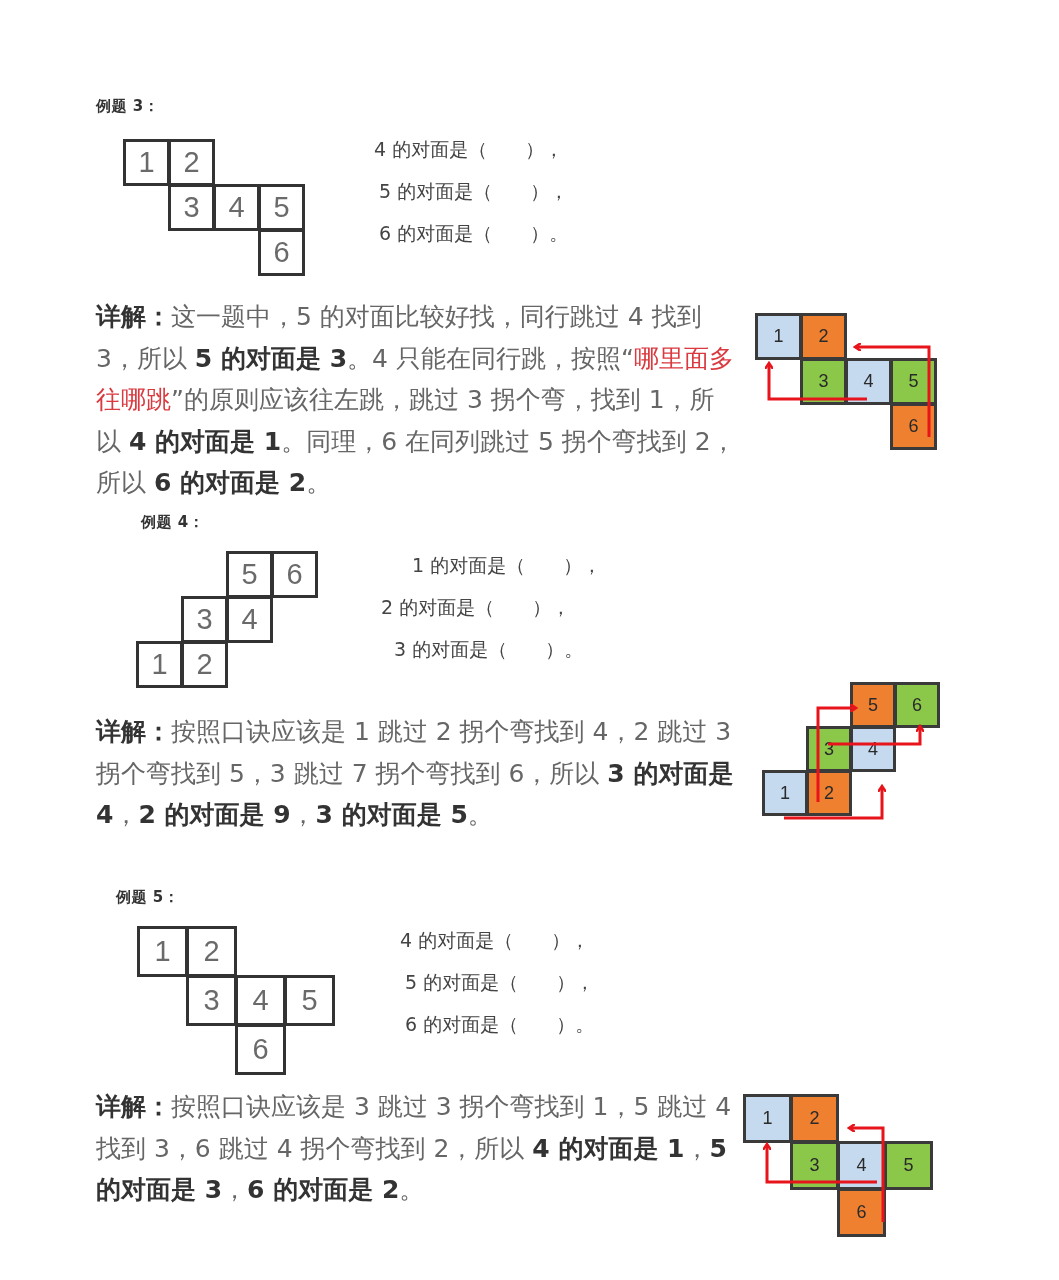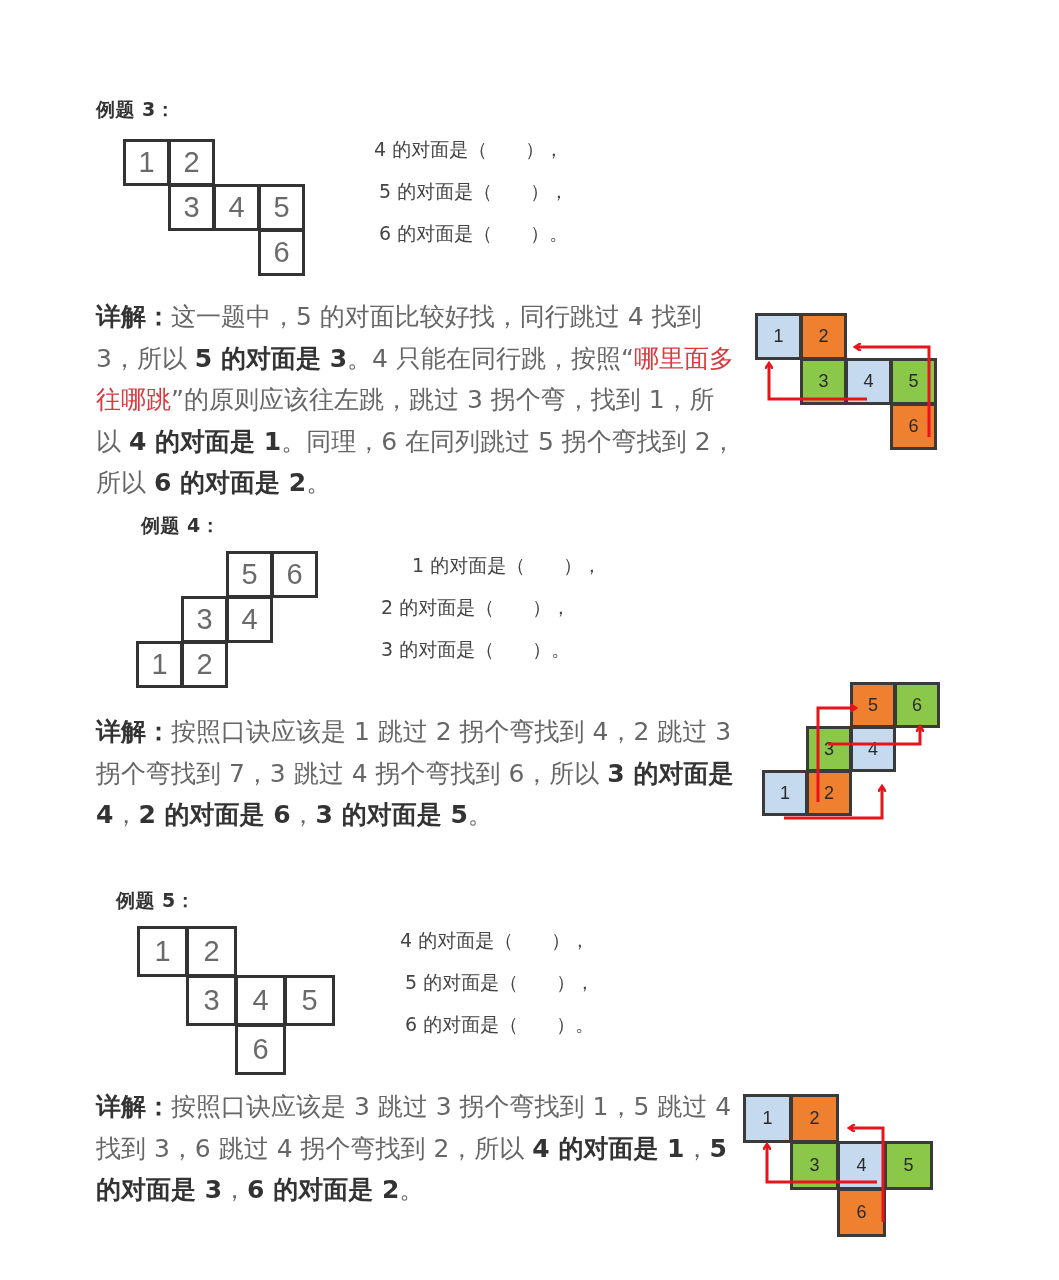--- a/index.html
+++ b/index.html
@@ -1,19 +1,19 @@
 <!DOCTYPE html>
 <html><head>
 <meta charset="utf-8">
 <style>
   html, body { margin:0; padding:0; background:#ffffff; }
   body { width:1059px; height:1280px; position:relative; overflow:hidden;
          font-family:"DejaVu Sans","Liberation Sans",sans-serif; color:#555; }
   .abs { position:absolute; }
-  .heading { font-size:19px; font-weight:bold; color:#333; letter-spacing:0.5px; }
+  .heading { font-size:15px; font-weight:bold; color:#333; letter-spacing:0.5px; }
   .q { font-size:19px; color:#444; white-space:pre;text-align:center; }
   .para { font-size:25px; line-height:41.5px; color:#666; }
   .para b { color:#333; font-weight:bold; }
   .para .red { color:#d9393f; }
   .net-cell { position:absolute; box-sizing:border-box; border:3.5px solid #333; background:#fff;
               display:flex; align-items:center; justify-content:center;
               font-family:"Liberation Sans",sans-serif; font-size:29px; color:#6a6a6a; }
   .cnet-cell { position:absolute; box-sizing:border-box; border:3.5px solid #3a3a3a;
                display:flex; align-items:center; justify-content:center;
                font-family:"Liberation Sans",sans-serif; font-size:18px; color:#2a2a2a; }
@@ -60,23 +60,23 @@
     <div class="net-cell" style="left: 90px; top: 0px; width: 47px; height: 47px;">5</div>
     <div class="net-cell" style="left: 135px; top: 0px; width: 47px; height: 47px;">6</div>
     <div class="net-cell" style="left: 45px; top: 45px; width: 47px; height: 47px;">3</div>
     <div class="net-cell" style="left: 90px; top: 45px; width: 47px; height: 47px;">4</div>
     <div class="net-cell" style="left: 0px; top: 90px; width: 47px; height: 47px;">1</div>
     <div class="net-cell" style="left: 45px; top: 90px; width: 47px; height: 47px;">2</div>
   </div>
 <div class="abs" style="left:376px;top:553px;">
   <div class="q" style="position:absolute;left:0;top:0;margin-left:36px;">1 的对面是（　　），</div>
   <div class="q" style="position:absolute;left:5px;top:42px;">2 的对面是（　　），</div>
-  <div class="q" style="position:absolute;left:5px;top:84px;">3 的对面是（　　）。</div>
+  <div class="q" style="position:absolute;left:18px;top:84px;">3 的对面是（　　）。</div>
 </div>
-<div class="abs para" style="left:96px;top:711px;width:650px;"><b>详解：</b><span>按照口诀应该是 1 跳过 2 拐个弯找到 4，2 跳过 3 拐个弯找到 7，3 跳过 4 拐个弯找到 6，所以 </span><b>3 的对面是 4</b><span>，</span><b>2 的对面是 6</b><span>，</span><b>3 的对面是 5</b><span>。</span></div>
+<div class="abs para" style="left:96px;top:711px;width:650px;"><b>详解：</b><span>按照口诀应该是 1 跳过 2 拐个弯找到 4，2 跳过 3 拐个弯找到 5，3 跳过 7 拐个弯找到 6，所以 </span><b>3 的对面是 4</b><span>，</span><b>2 的对面是 9</b><span>，</span><b>3 的对面是 5</b><span>。</span></div>
 <div class="abs" style="left:762px;top:682px;">
   <div class="cnet-cell" style="left: 88px; top: 0px; width: 46px; height: 46px; background: rgb(238, 128, 48);">5</div>
     <div class="cnet-cell" style="left: 132px; top: 0px; width: 46px; height: 46px; background: rgb(139, 200, 74);">6</div>
     <div class="cnet-cell" style="left: 44px; top: 44px; width: 46px; height: 46px; background: rgb(139, 200, 74);">3</div>
     <div class="cnet-cell" style="left: 88px; top: 44px; width: 46px; height: 46px; background: rgb(197, 217, 239);">4</div>
     <div class="cnet-cell" style="left: 0px; top: 88px; width: 46px; height: 46px; background: rgb(197, 217, 239);">1</div>
     <div class="cnet-cell" style="left: 44px; top: 88px; width: 46px; height: 46px; background: rgb(238, 128, 48);">2</div>
     <svg class="arrows" width="200" height="150">
     <defs>
         <marker id="ah1" markerWidth="8" markerHeight="8" refX="4" refY="4" orient="auto" markerUnits="userSpaceOnUse">

